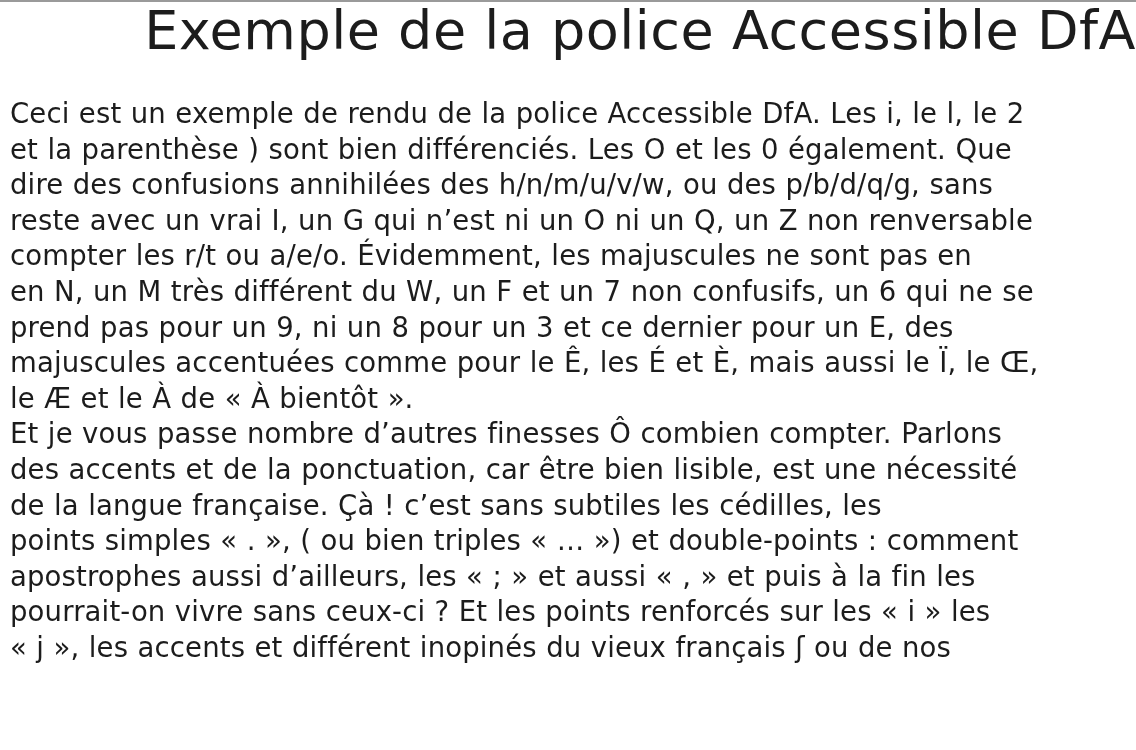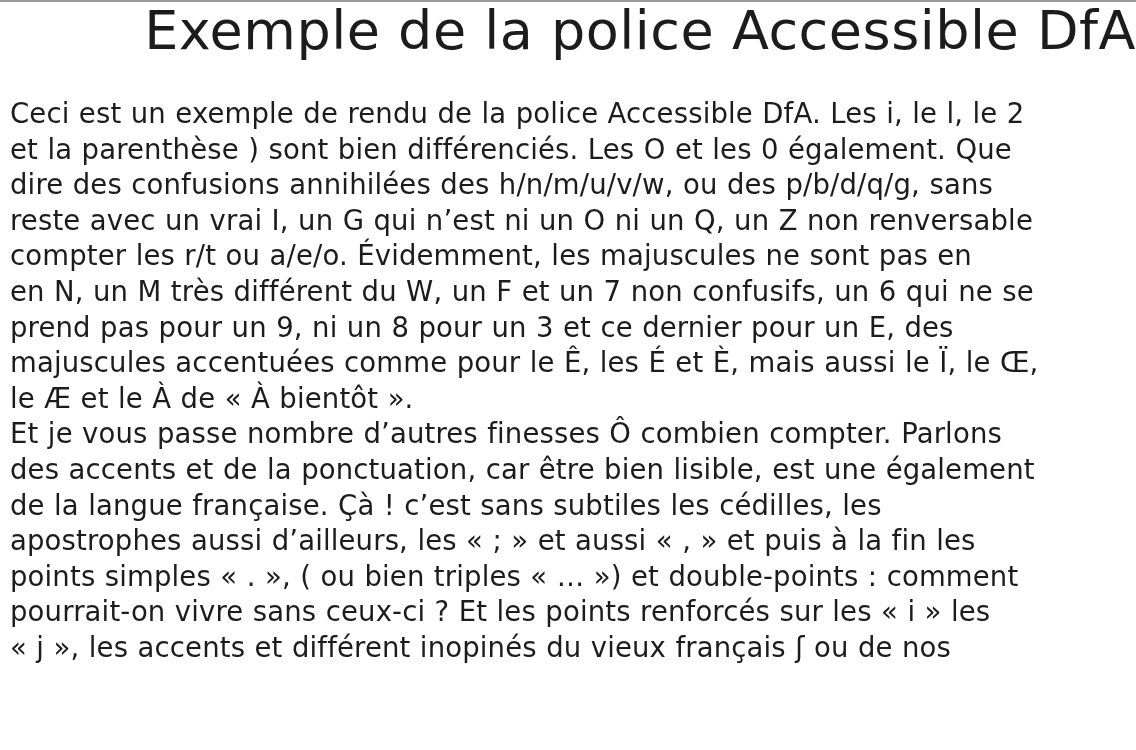--- a/index.html
+++ b/index.html
@@ -69,20 +69,20 @@
     <span class="line">dire des confusions annihilées des h/n/m/u/v/w, ou des p/b/d/q/g, sans</span>
     <span class="line">reste avec un vrai I, un G qui n’est ni un O ni un Q, un Z non renversable</span>
     <span class="line">compter les r/t ou a/e/o. Évidemment, les majuscules ne sont pas en</span>
     <span class="line">en N, un M très différent du W, un F et un 7 non confusifs, un 6 qui ne se</span>
     <span class="line">prend pas pour un 9, ni un 8 pour un 3 et ce dernier pour un E, des</span>
     <span class="line">majuscules accentuées comme pour le Ê, les É et È, mais aussi le Ï, le Œ,</span>
     <span class="line">le Æ et le À de « À bientôt ».</span>
   </div>
   <div>
     <span class="line">Et je vous passe nombre d’autres finesses Ô combien compter. Parlons</span>
-    <span class="line">des accents et de la ponctuation, car être bien lisible, est une également</span>
+    <span class="line">des accents et de la ponctuation, car être bien lisible, est une nécessité</span>
     <span class="line">de la langue française. Çà ! c’est sans subtiles les cédilles, les</span>
+    <span class="line">points simples « . », ( ou bien triples « … ») et double-points : comment</span>
     <span class="line">apostrophes aussi d’ailleurs, les « ; » et aussi « , » et puis à la fin les</span>
-    <span class="line">points simples « . », ( ou bien triples « … ») et double-points : comment</span>
     <span class="line">pourrait-on vivre sans ceux-ci ? Et les points renforcés sur les « i » les</span>
     <span class="line">« j », les accents et différent inopinés du vieux français ʃ ou de nos</span>
   </div>
 </div>
 
 </body></html>

